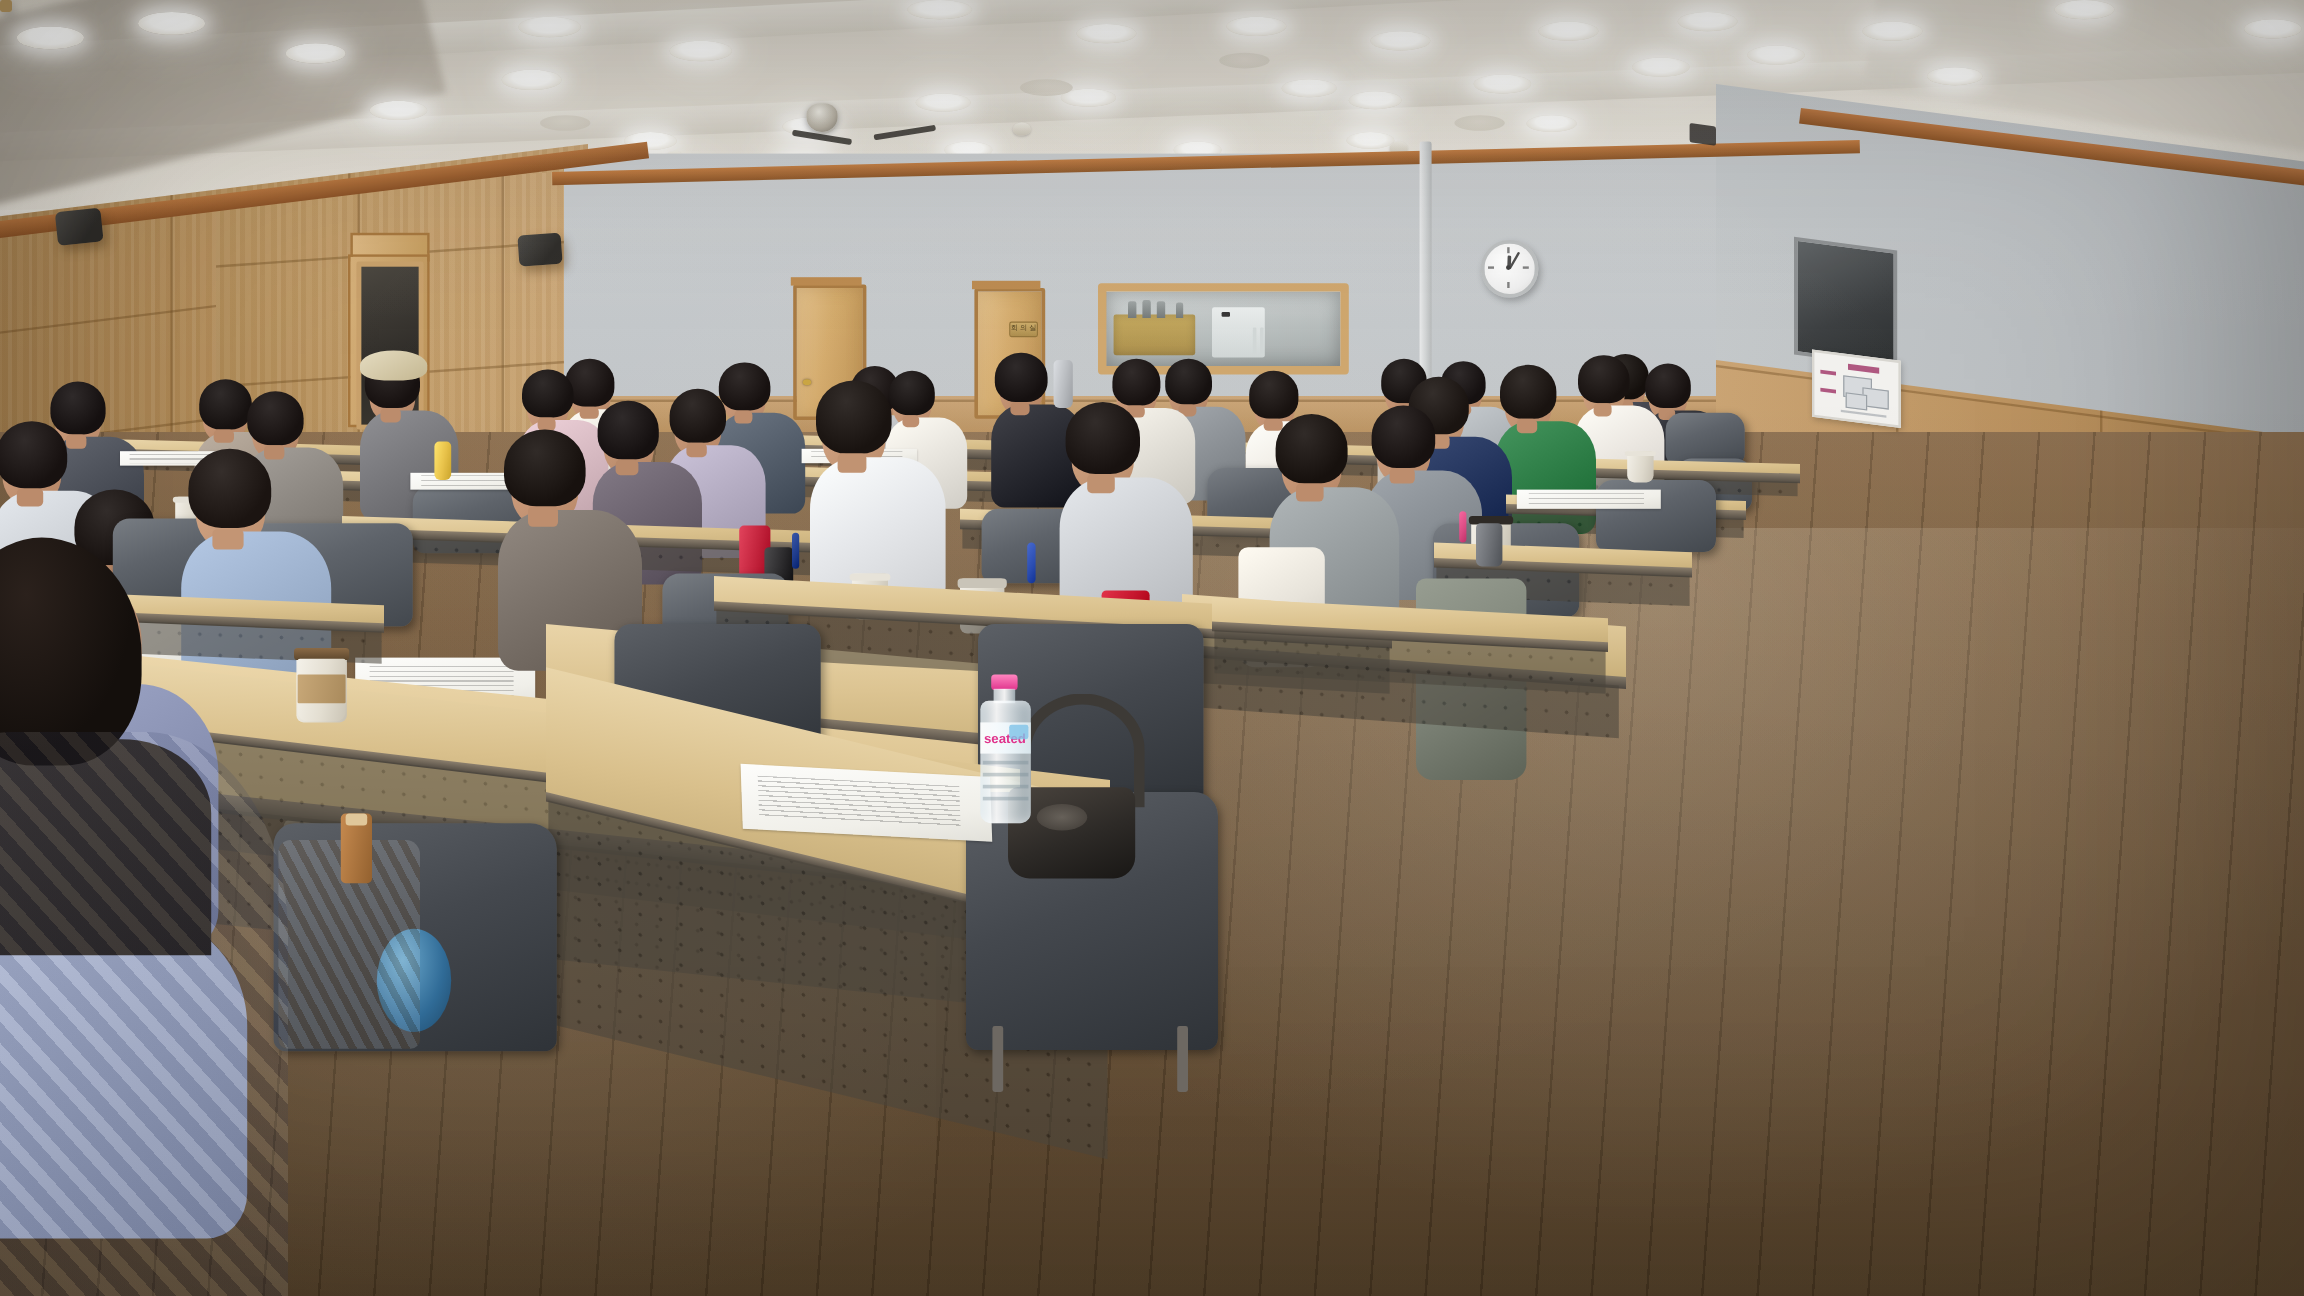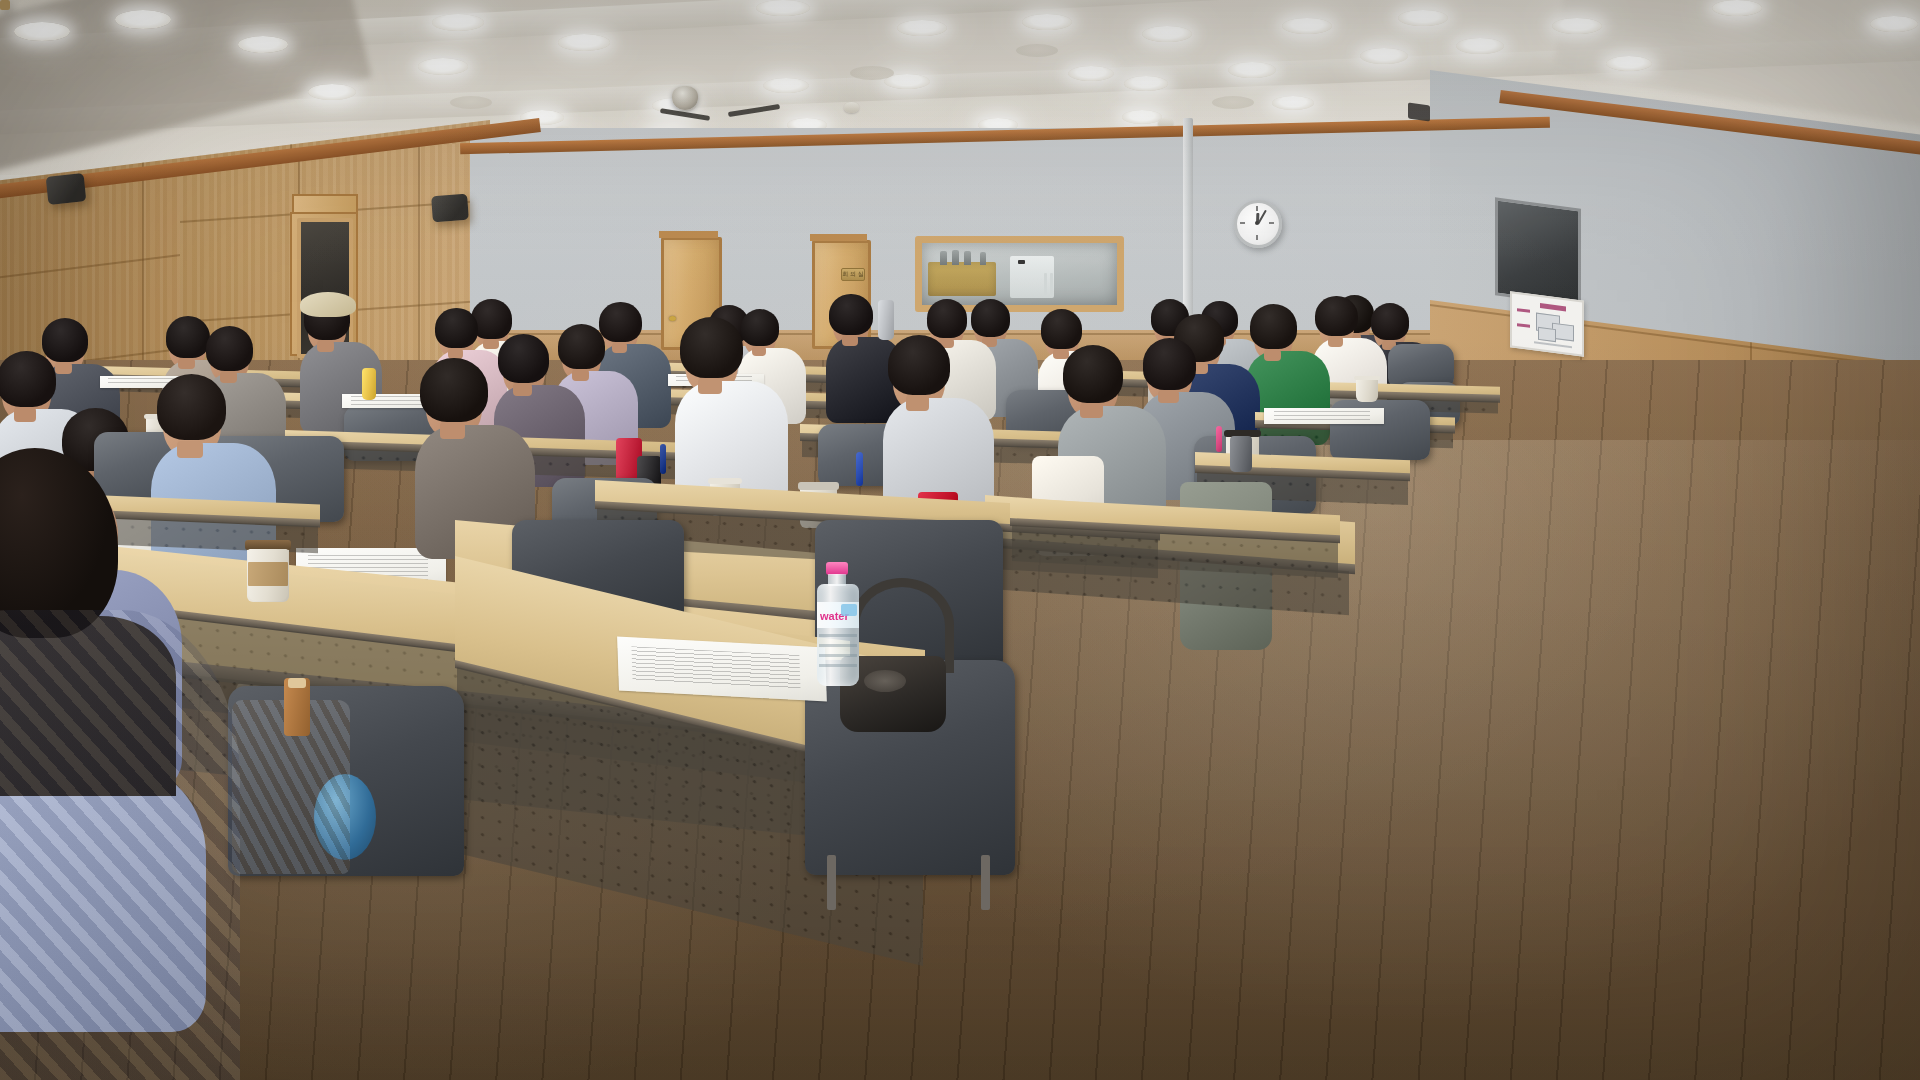--- a/index.html
+++ b/index.html
@@ -1053,21 +1053,21 @@
   <div class="abs bottle" style="left:815px;top:562px;width:46px;height:124px;z-index:90">
     <div class="abs" style="left:11px;top:0;width:22px;height:13px;border-radius:3px;
          background:linear-gradient(180deg,#ff86c0,#e0338c)"></div>
     <div class="abs" style="left:13px;top:12px;width:18px;height:12px;
          background:linear-gradient(90deg,rgba(230,238,242,.75),rgba(255,255,255,.92),rgba(190,205,212,.7))"></div>
     <div class="abs" style="left:2px;top:22px;width:42px;height:102px;border-radius:7px 7px 9px 9px;
          background:linear-gradient(90deg,rgba(215,228,234,.78),rgba(255,255,255,.92) 32%,rgba(235,244,248,.8) 60%,rgba(176,194,203,.76));
          box-shadow:inset 0 0 10px rgba(255,255,255,.55);"></div>
     <div class="abs" style="left:2px;top:40px;width:42px;height:26px;
          background:linear-gradient(90deg,rgba(255,255,255,.9),rgba(240,248,252,.96),rgba(220,234,240,.9));">
-      <div class="abs" style="left:3px;top:8px;font-size:11px;font-weight:bold;color:#e0338c;font-family:'Liberation Sans',sans-serif;">water</div>
+      <div class="abs" style="left:3px;top:8px;font-size:11px;font-weight:bold;color:#e0338c;font-family:'Liberation Sans',sans-serif;">seated</div>
       <div class="abs" style="left:24px;top:2px;width:16px;height:12px;background:#7fc3e8;border-radius:2px;opacity:.8"></div>
     </div>
     <div class="abs" style="left:4px;top:72px;width:38px;height:3px;background:rgba(120,140,150,.4)"></div>
     <div class="abs" style="left:4px;top:82px;width:38px;height:3px;background:rgba(120,140,150,.4)"></div>
     <div class="abs" style="left:4px;top:92px;width:38px;height:3px;background:rgba(120,140,150,.4)"></div>
     <div class="abs" style="left:4px;top:102px;width:38px;height:3px;background:rgba(120,140,150,.4)"></div>
   </div>
 
   <div class="abs bag" style="left:836px;top:578px;width:112px;height:158px;z-index:86">
     <div class="abs" style="left:14px;top:0;width:86px;height:86px;border:9px solid #3d3a36;

